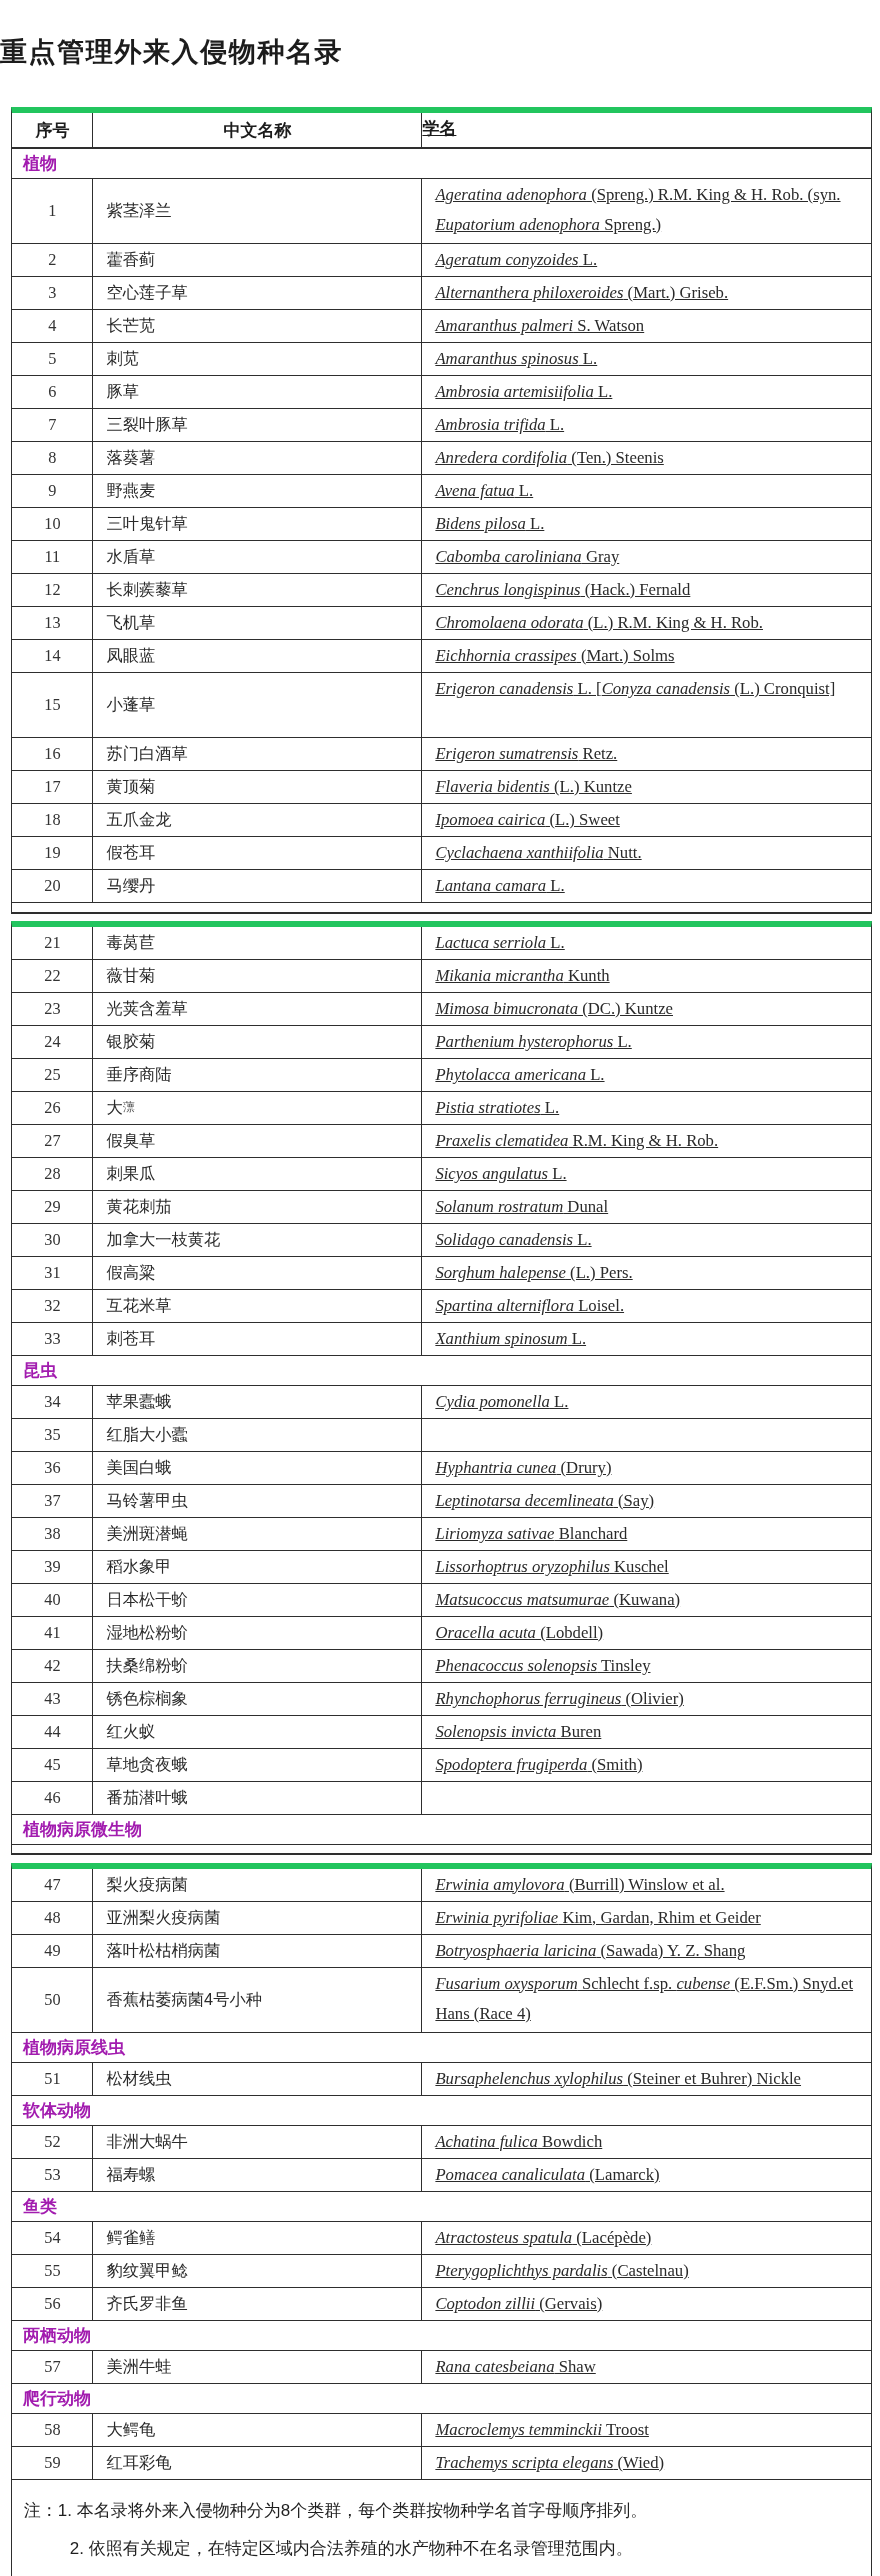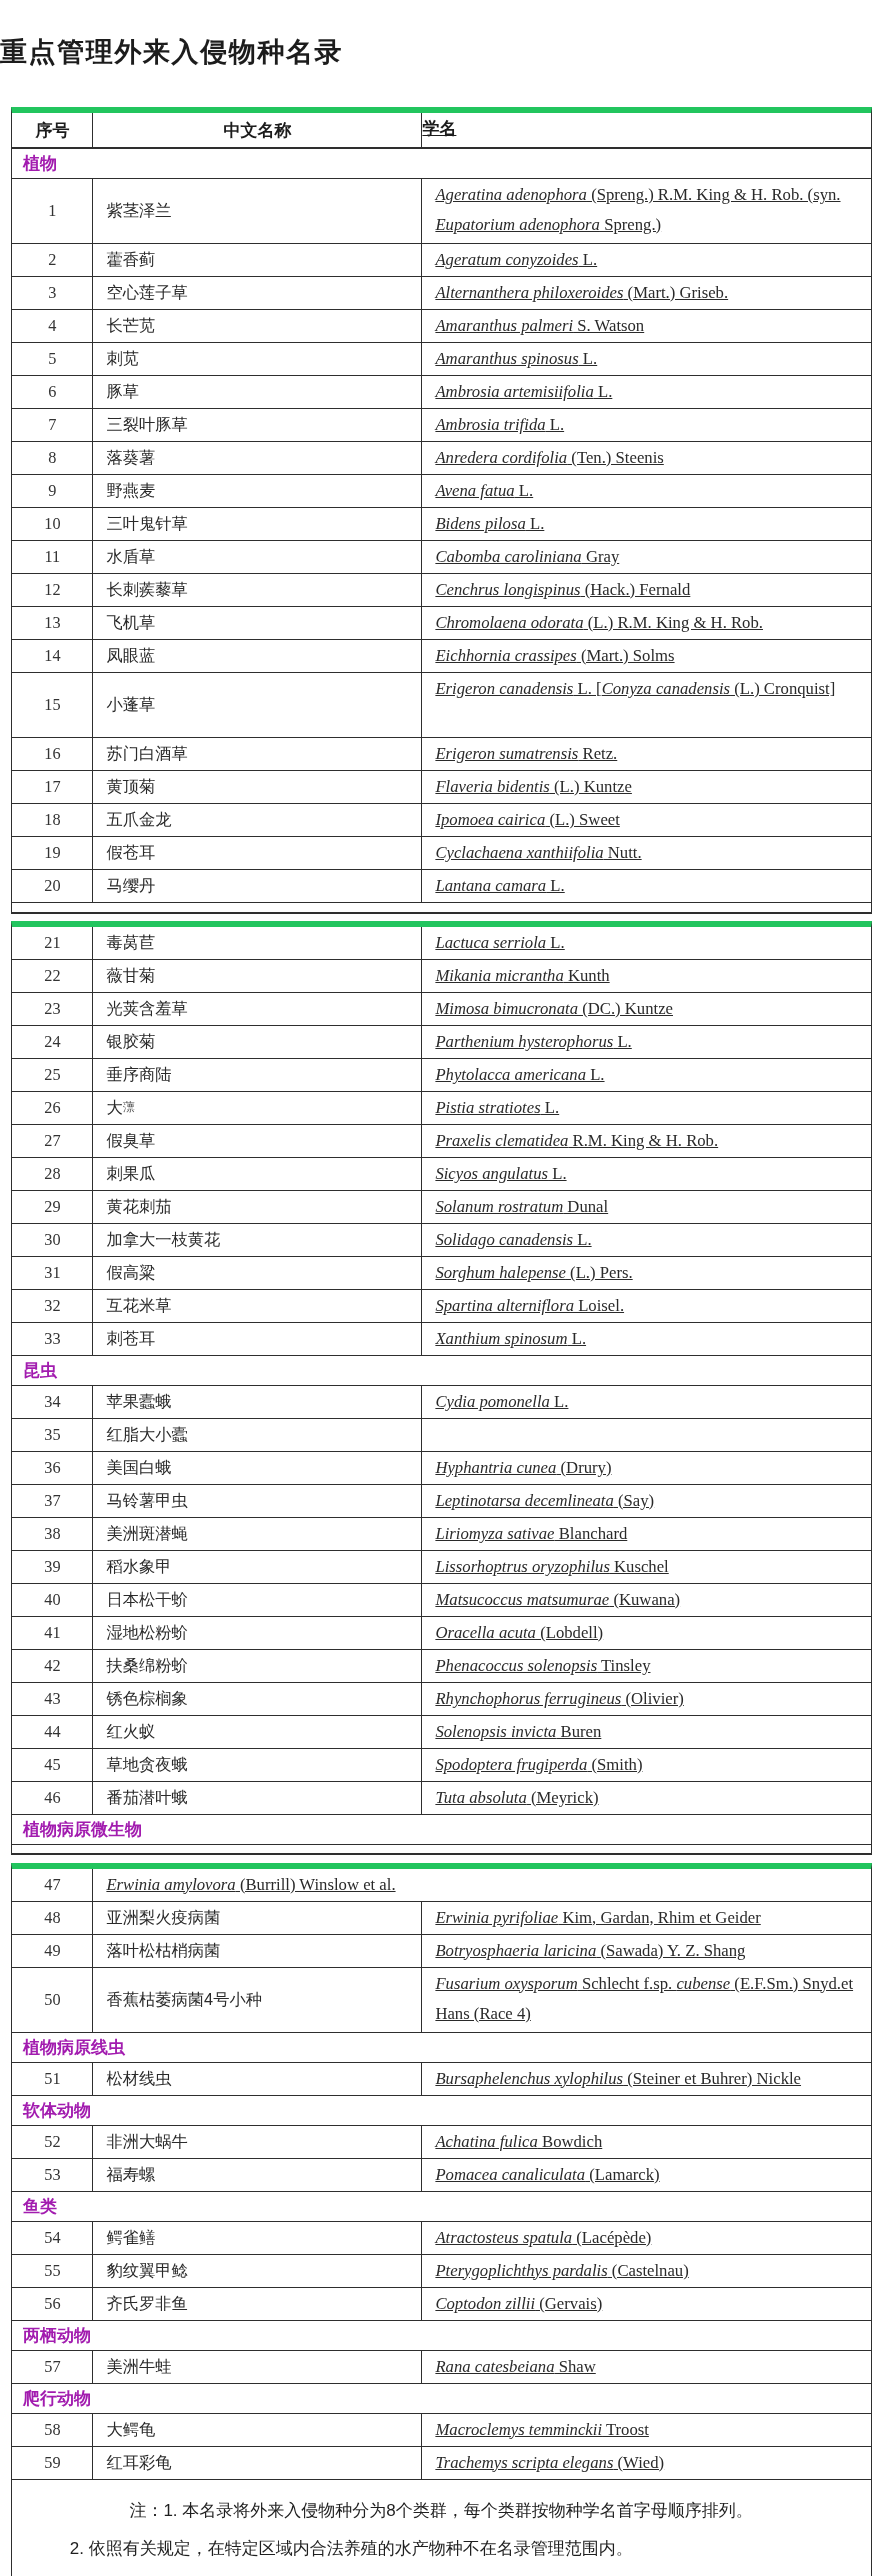--- a/index.html
+++ b/index.html
@@ -57,21 +57,21 @@
   .notes{
     box-sizing:border-box;display:block;
     border-left:1.6px solid #2e2e2e;border-right:1.6px solid #2e2e2e;
     border-bottom:2px solid #2e2e2e;
     padding:19.6px 13px 21px 11.4px;
   }
   .note-line{
     font-size:17px;line-height:23px;margin-bottom:14.7px;color:#1f1f1f;
     padding-left:46px;
   }
-  .note-line.first{padding-left:0;text-align:center;}
+  .note-line.first{padding-left:0;}
   .note-line:last-child{margin-bottom:1.6px;}
 </style>
 </head>
 <body>
 
 <div class="page">
   <div class="title">重点管理外来入侵物种名录</div>
 
   <div class="tbl">
     <div class="row hdr pt">
@@ -312,29 +312,29 @@
           <div class="cell c3"><span class="it">Solenopsis invicta</span><span class="rm"> Buren</span></div>
         </div>
         <div class=" row item">
           <div class="cell c1">45</div>
           <div class="cell c2">草地贪夜蛾</div>
           <div class="cell c3"><span class="it">Spodoptera frugiperda</span><span class="rm"> (Smith)</span></div>
         </div>
         <div class=" row item">
           <div class="cell c1">46</div>
           <div class="cell c2">番茄潜叶蛾</div>
-          <div class="cell c3"><span class="it">Tuta absoluta</span><span class="rm"> (Meyrick)</span></div>
         </div>
         <div class=" row section-row">
           <span>植物病原微生物</span>
         </div>
         <div class="row stub"></div>
         <div class="gap"></div>
         <div class="pt row item">
           <div class="cell c1">47</div>
+          <div class="cell c2">梨火疫病菌</div>
           <div class="cell c3"><span class="it">Erwinia amylovora</span><span class="rm"> (Burrill) Winslow et al.</span></div>
         </div>
         <div class=" row item">
           <div class="cell c1">48</div>
           <div class="cell c2">亚洲梨火疫病菌</div>
           <div class="cell c3"><span class="it">Erwinia pyrifoliae</span><span class="rm"> Kim, Gardan, Rhim et Geider</span></div>
         </div>
         <div class=" row item">
           <div class="cell c1">49</div>
           <div class="cell c2">落叶松枯梢病菌</div>

